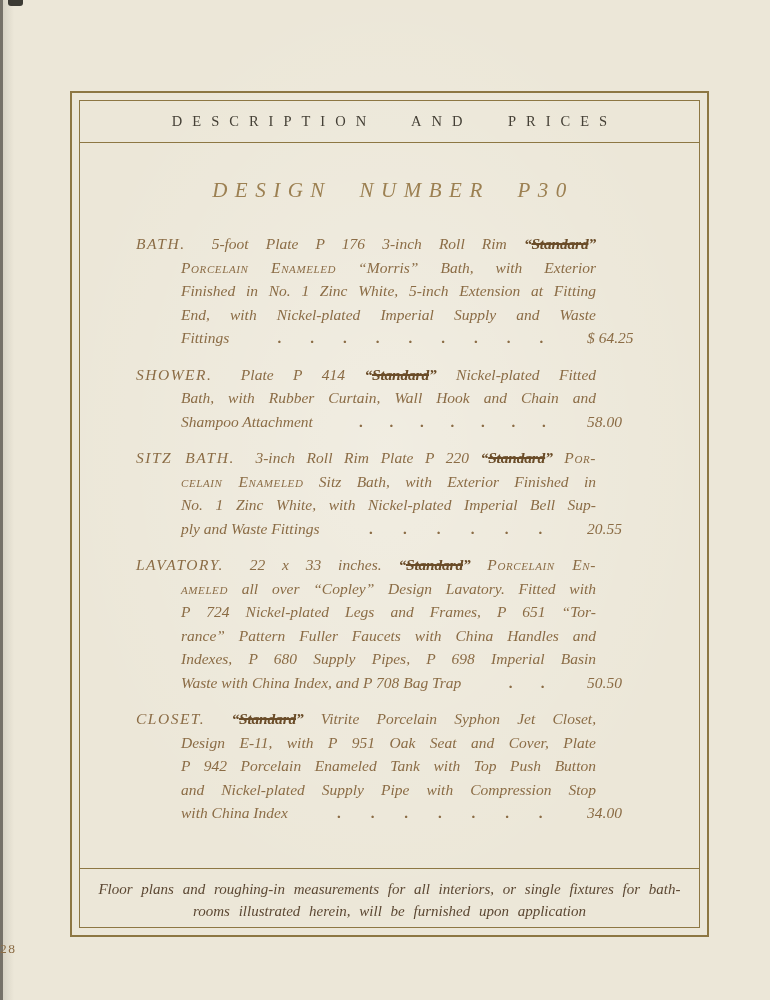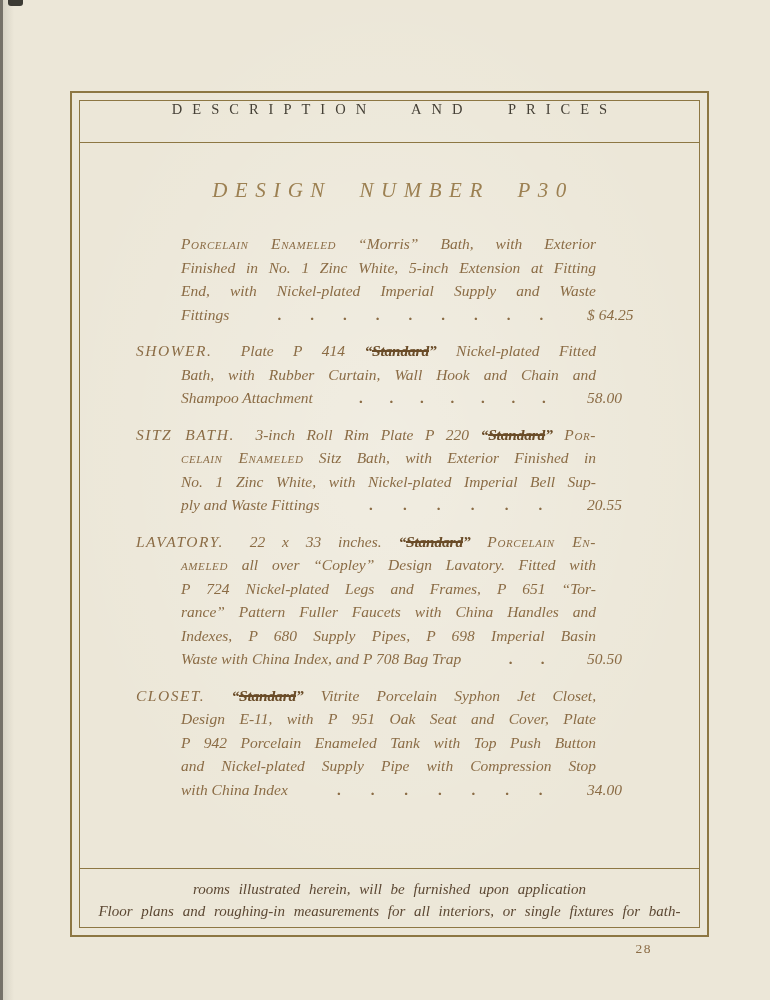--- a/index.html
+++ b/index.html
@@ -27,21 +27,21 @@
     position:absolute;left:70px;top:91px;width:639px;height:846px;
     border:2px solid var(--frame);box-sizing:border-box;
   }
   .frame-inner{
     position:absolute;left:7px;top:7px;right:7px;bottom:7px;
     border:1px solid var(--frame);
   }
   .header-band{
     position:absolute;top:0;left:0;right:0;height:41px;
     border-bottom:1px solid var(--frame);
-    display:flex;justify-content:center;
+    display:flex;align-items:center;justify-content:center;
   }
   .header-text{
     color:var(--ink-dark);font-size:14.5px;letter-spacing:10px;word-spacing:22px;
     text-indent:10px;white-space:nowrap;
   }
   .content{position:absolute;top:42px;left:0;right:0;bottom:60px;overflow:hidden;font-style:italic;}
   .design-title{
     margin:34px 0 0 0;text-align:center;font-weight:normal;
     color:var(--ink-title);font-size:21px;line-height:26px;
     letter-spacing:7.5px;word-spacing:15px;text-indent:7px;white-space:nowrap;
@@ -68,39 +68,40 @@
   .footer-band{
     position:absolute;left:0;right:0;bottom:0;height:59px;
     border-top:1px solid var(--frame);
     padding-top:9px;box-sizing:border-box;
   }
   .footer-line{
     text-align:center;font-style:italic;color:var(--ink-footer);
     font-size:15px;line-height:22px;word-spacing:5px;
   }
   .page-number{
-    position:absolute;top:941px;left:10px;width:642px;text-align:right;
+    position:absolute;top:941px;left:0;width:642px;text-align:left;
     color:var(--ink);font-size:13.5px;letter-spacing:1.5px;
   }
 </style>
 </head>
 <body>
 
 <div class="scan-edge"></div>
 <div class="scan-smudge"></div>
 
 <div class="frame-outer">
   <div class="frame-inner">
     <div class="header-band">
       <div class="header-text">DESCRIPTION AND PRICES</div>
     </div>
     <div class="content">
       <h1 class="design-title">DESIGN NUMBER P30</h1>
       <div class="entries">
           <div class="entry">
+            <div class="entry-line"><span class="seg seg-caps">BATH.</span> <span class="seg seg-plain">5-foot Plate P 176 3-inch Roll Rim</span> <span class="seg seg-tm">“<span class="tm-word">Standard</span>”</span></div>
             <div class="entry-line cont"><span class="seg seg-sc">Porcelain Enameled</span> <span class="seg seg-plain">“Morris” Bath, with Exterior</span></div>
             <div class="entry-line cont"><span class="seg seg-plain">Finished in No. 1 Zinc White, 5-inch Extension at Fitting</span></div>
             <div class="entry-line cont"><span class="seg seg-plain">End, with Nickel-plated Imperial Supply and Waste</span></div>
             <div class="entry-line lastline cont">
               <span class="ltext"><span class="seg seg-plain">Fittings</span></span>
               <span class="dots">
                 <span class="dot">.</span>
                 <span class="dot">.</span>
                 <span class="dot">.</span>
                 <span class="dot">.</span>
@@ -177,18 +178,18 @@
                 <span class="dot">.</span>
                 <span class="dot">.</span>
                 <span class="dot">.</span>
               </span>
               <span class="price">34.00</span>
             </div>
           </div>
         </div>
     </div>
     <div class="footer-band">
+      <div class="footer-line">Floor plans and roughing-in measurements for all interiors, or single fixtures for bath-</div>
       <div class="footer-line">rooms illustrated herein, will be furnished upon application</div>
-      <div class="footer-line">Floor plans and roughing-in measurements for all interiors, or single fixtures for bath-</div>
     </div>
   </div>
 </div>
 <div class="page-number">28</div>
 
 </body></html>

